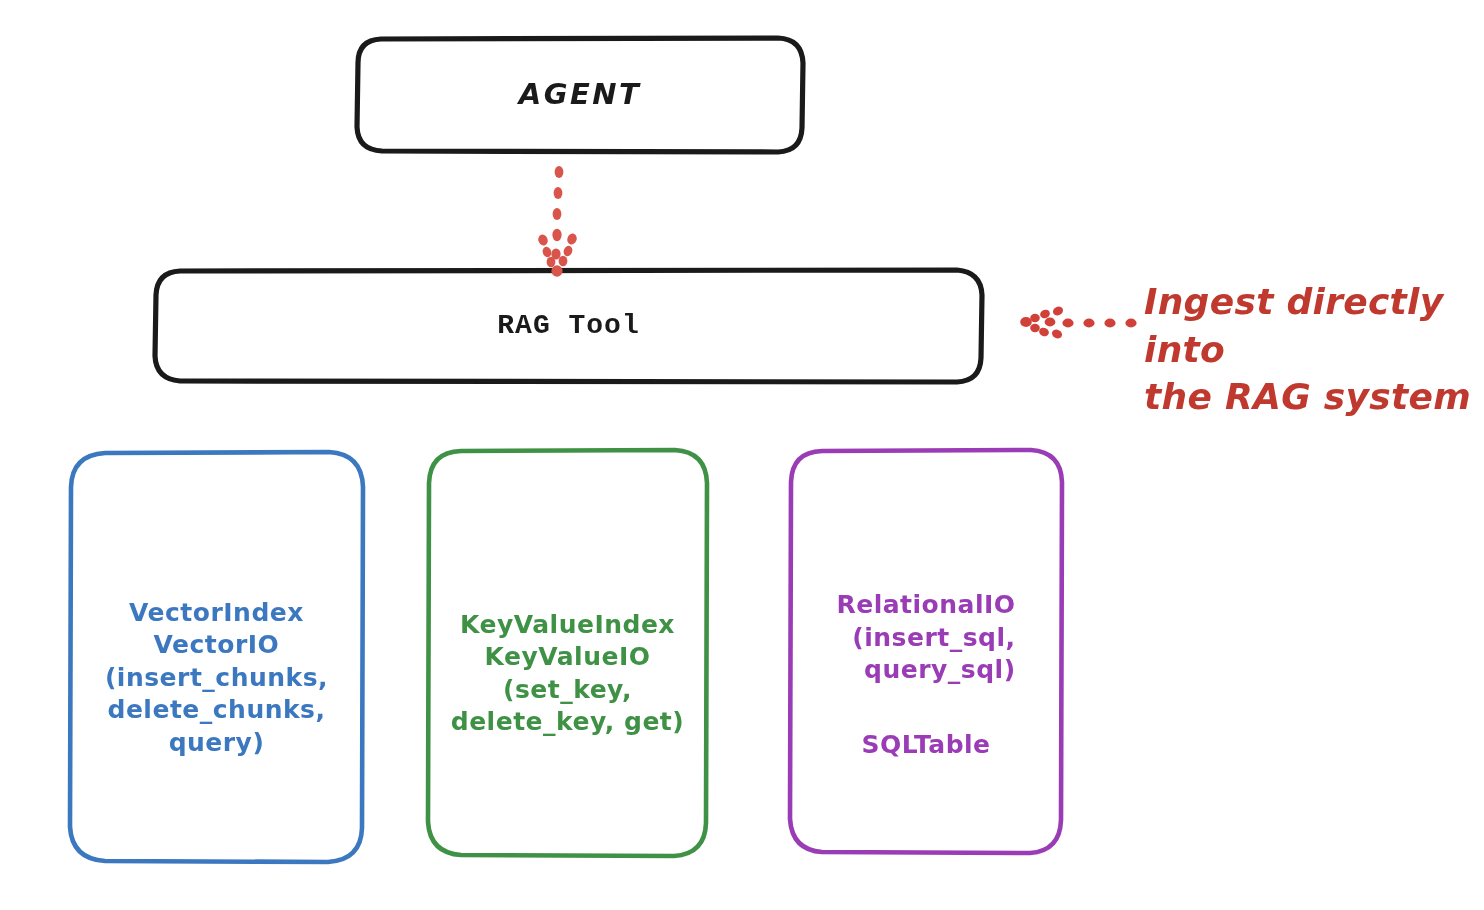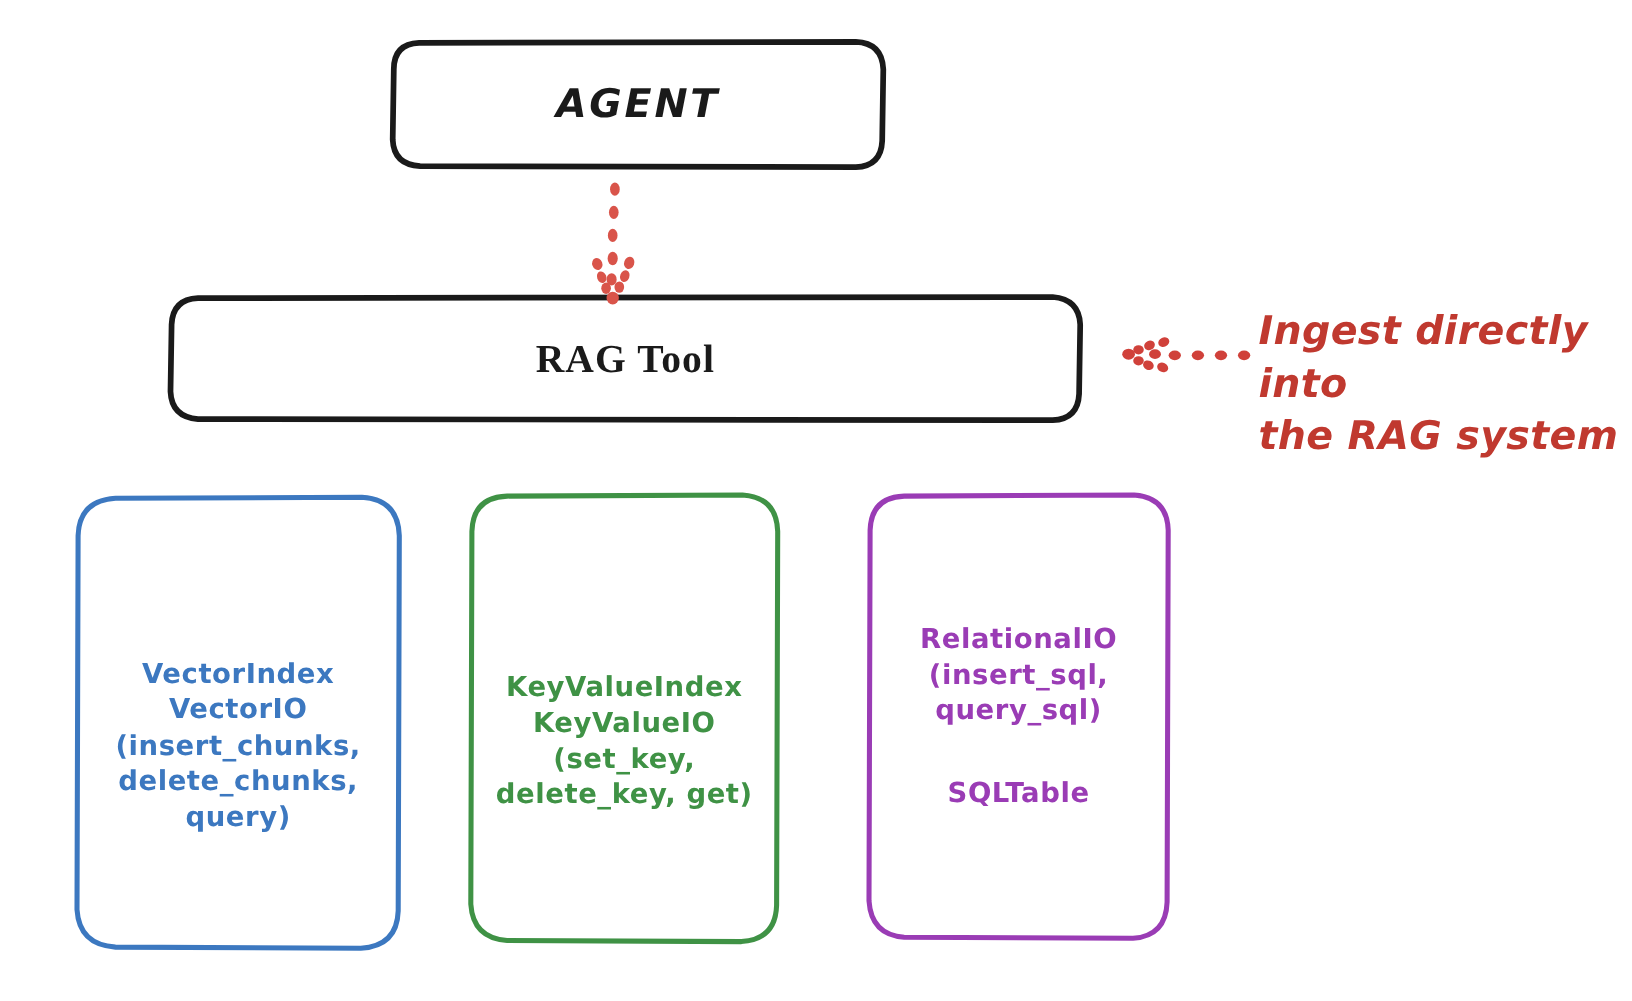--- a/index.html
+++ b/index.html
@@ -41,36 +41,36 @@
   #agent-node {
     left: 357px;
     top: 38px;
     width: 446px;
     height: 114px;
   }
   #agent-node .node-label {
     font-family: "DejaVu Sans", sans-serif;
     font-style: italic;
     font-weight: 700;
-    font-size: 36px;
+    font-size: 29px;
     letter-spacing: 2.5px;
     color: #1a1a1a;
   }
 
   
   #rag-tool-node {
     left: 155px;
     top: 270px;
     width: 827px;
     height: 112px;
   }
   #rag-tool-node .node-label {
-    font-family: Liberation Serif, serif;
-    font-weight: 700;
-    font-size: 36px;
+    font-family: Liberation Mono, monospace;
+    font-weight: 700;
+    font-size: 28px;
     letter-spacing: 1px;
     color: #1a1a1a;
   }
 
   
   .provider .node-label {
     font-family: "DejaVu Sans", sans-serif;
     font-weight: 700;
     font-size: 25px;
     line-height: 1.3;
@@ -91,24 +91,25 @@
     left: 428px;
     top: 450px;
     width: 279px;
     height: 405px;
     padding: 0 4px;
   }
   #key-value-io-node .node-label { color: #3f9245; }
 
   #relational-io-node {
     left: 790px;
-    top: 450px;
+    top: 474px;
     width: 272px;
     height: 402px;
     padding: 0 4px;
+    text-align: right;
   }
   #relational-io-node .node-label { color: #9a3cb5; }
 
   
   #ingest-annotation {
     position: absolute;
     left: 1144px;
     top: 278px;
     width: 330px;
     text-align: left;

